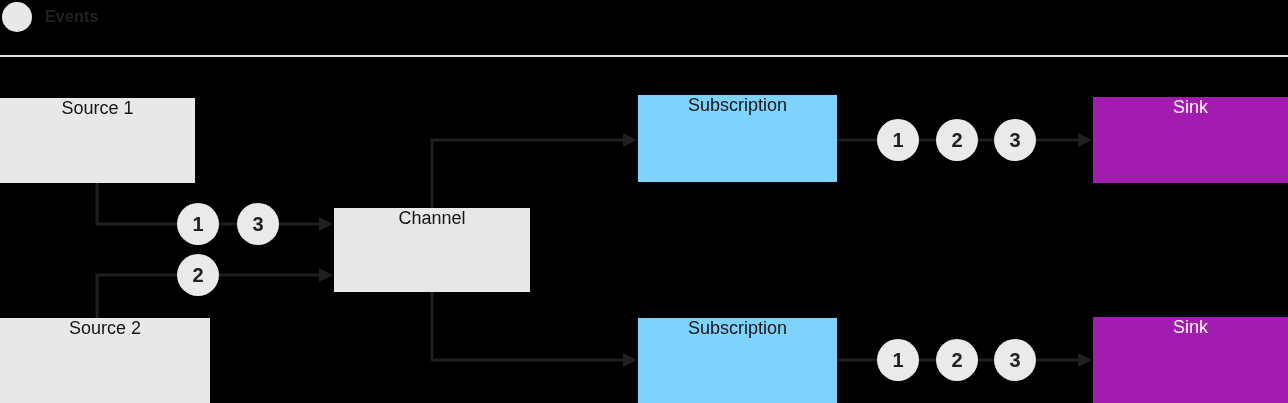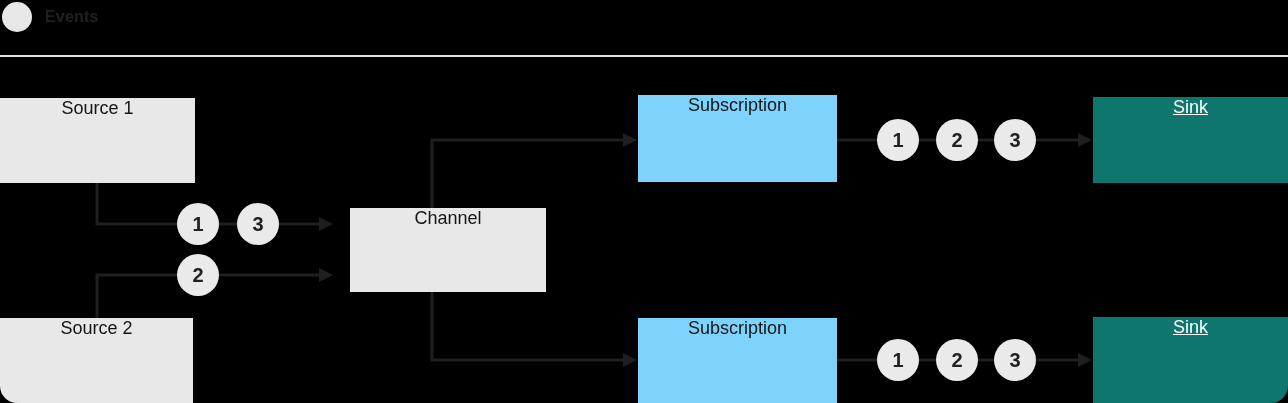--- a/index.html
+++ b/index.html
@@ -1,20 +1,19 @@
 <!DOCTYPE html>
 <html><head>
 <meta charset="utf-8">
 <style>
   html, body { margin:0; padding:0; background:#000; }
   .canvas {
     position:relative; width:1288px; height:403px;
     background:#000000; overflow:hidden;
     font-family:"Liberation Sans", sans-serif;
-    border-radius:17px;
   }
   
   .legend-circle {
     position:absolute; left:2px; top:2px; width:30px; height:30px;
     border-radius:50%; background:#e8e8e8;
   }
   .legend-label {
     position:absolute; left:45px; top:8px; height:18px; line-height:18px;
     font-size:16px; font-weight:bold; color:#212121; letter-spacing:0.2px;
   }
@@ -26,24 +25,24 @@
   .wires { position:absolute; left:0; top:0; }
   .wires path { fill:none; stroke:#1f1f1f; stroke-width:3px; }
   .wires polygon { fill:#1f1f1f; }
   
   .node {
     position:absolute; display:flex; align-items:flex-start; justify-content:center;
     font-size:18px; color:#151515;
   }
   .node.gray { background:#e8e8e8; }
   .node.lightblue { background:#7dd3fc; }
-  .node.blue { background:#0f766e; color:#ffffff;text-decoration:underline; }
+  .node.blue { background:#a21caf; color:#ffffff; }
   .n-source1 { left:0;     top:98px;  width:195px; height:85px; }
-  .n-source2 { left:0;     top:318px; width:193px; height:85px; }
-  .n-channel { left:334px; top:208px; width:196px; height:84px;margin-left:16px; }
+  .n-source2 { left:0;     top:318px; width:210px; height:85px; }
+  .n-channel { left:334px; top:208px; width:196px; height:84px; }
   .n-sub-top { left:638px; top:95px;  width:199px; height:87px; }
   .n-sub-bot { left:638px; top:318px; width:199px; height:85px; }
   .n-sink-top{ left:1093px;top:97px;  width:195px; height:86px; }
   .n-sink-bot{ left:1093px;top:317px; width:195px; height:86px; }
   
   .badge {
     position:absolute; width:42px; height:42px; border-radius:50%;
     background:#eaeaea; color:#212121; font-size:20px; font-weight:bold;
     display:flex; align-items:center; justify-content:center;
   }

